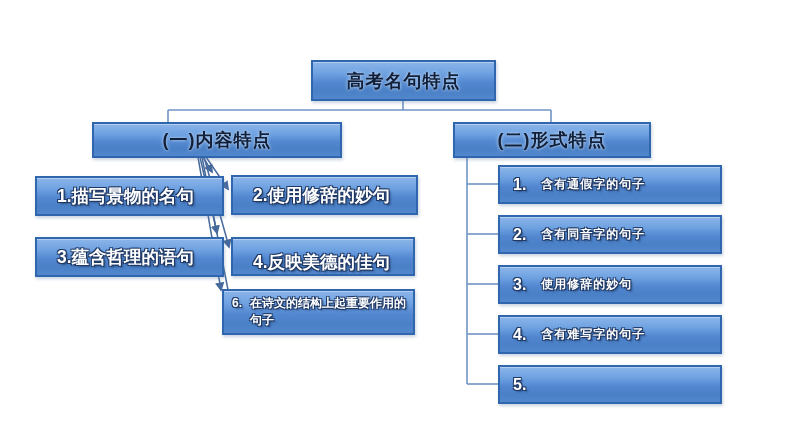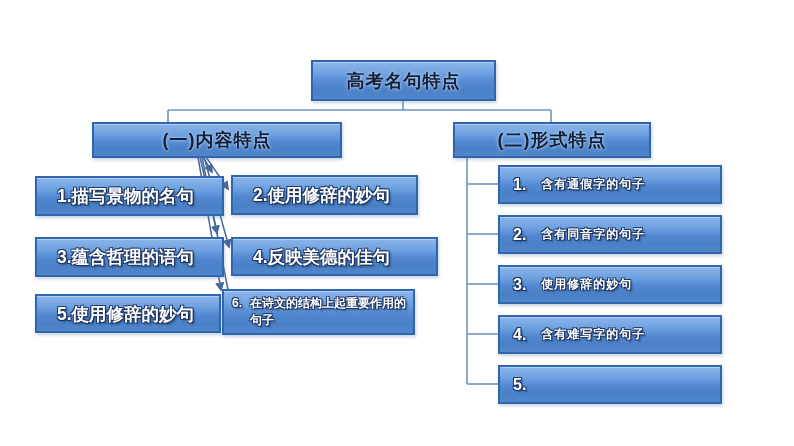--- a/index.html
+++ b/index.html
@@ -118,25 +118,22 @@
 
   <div class="node left-item" style="left:35px; top:176px; width:189px; height:40px;">
     <span class="white-label"><span class="num">1.</span><span>描写景物的名句</span></span>
   </div>
   <div class="node left-item" style="left:231px; top:175px; width:187px; height:40px;">
     <span class="white-label"><span class="num">2.</span><span>使用修辞的妙句</span></span>
   </div>
   <div class="node left-item" style="left:35px; top:237px; width:189px; height:40px;">
     <span class="white-label"><span class="num">3.</span><span>蕴含哲理的语句</span></span>
   </div>
-  <div class="node left-item" style="left:231px; top:237px; width:207px; height:39px;">
+  <div class="node left-item" style="left:231px; top:237px; width:184px; height:39px;align-items:flex-end;">
     <span class="white-label"><span class="num">4.</span><span>反映美德的佳句</span></span>
-  </div>
-  <div class="node left-item" style="left:35px; top:294px; width:186px; height:39px;">
-    <span class="white-label"><span class="num">5.</span><span>使用修辞的妙句</span></span>
   </div>
   <div class="node" id="item-l6" style="left:222px; top:289px; width:193px; height:46px;">
     <span class="white-label num">6.</span>
     <span class="white-label txt">在诗文的结构上起重要作用的句子</span>
   </div>
 
   <div class="node right-item" style="left:498px; top:165px; width:224px; height:39px;">
     <span class="white-label num">1.</span>
     <span class="white-label txt">含有通假字的句子</span>
   </div>

